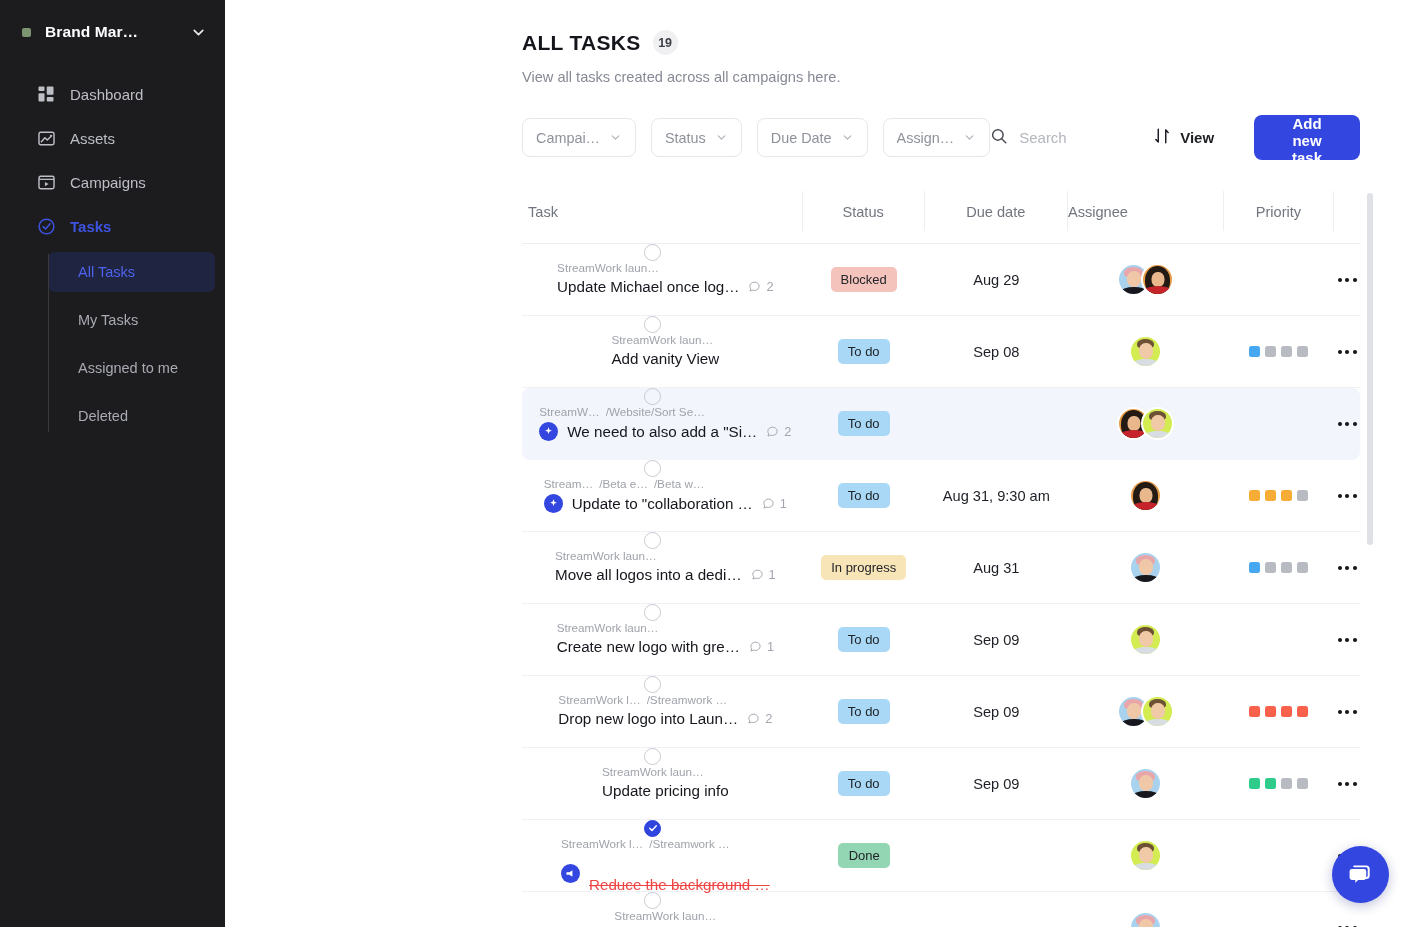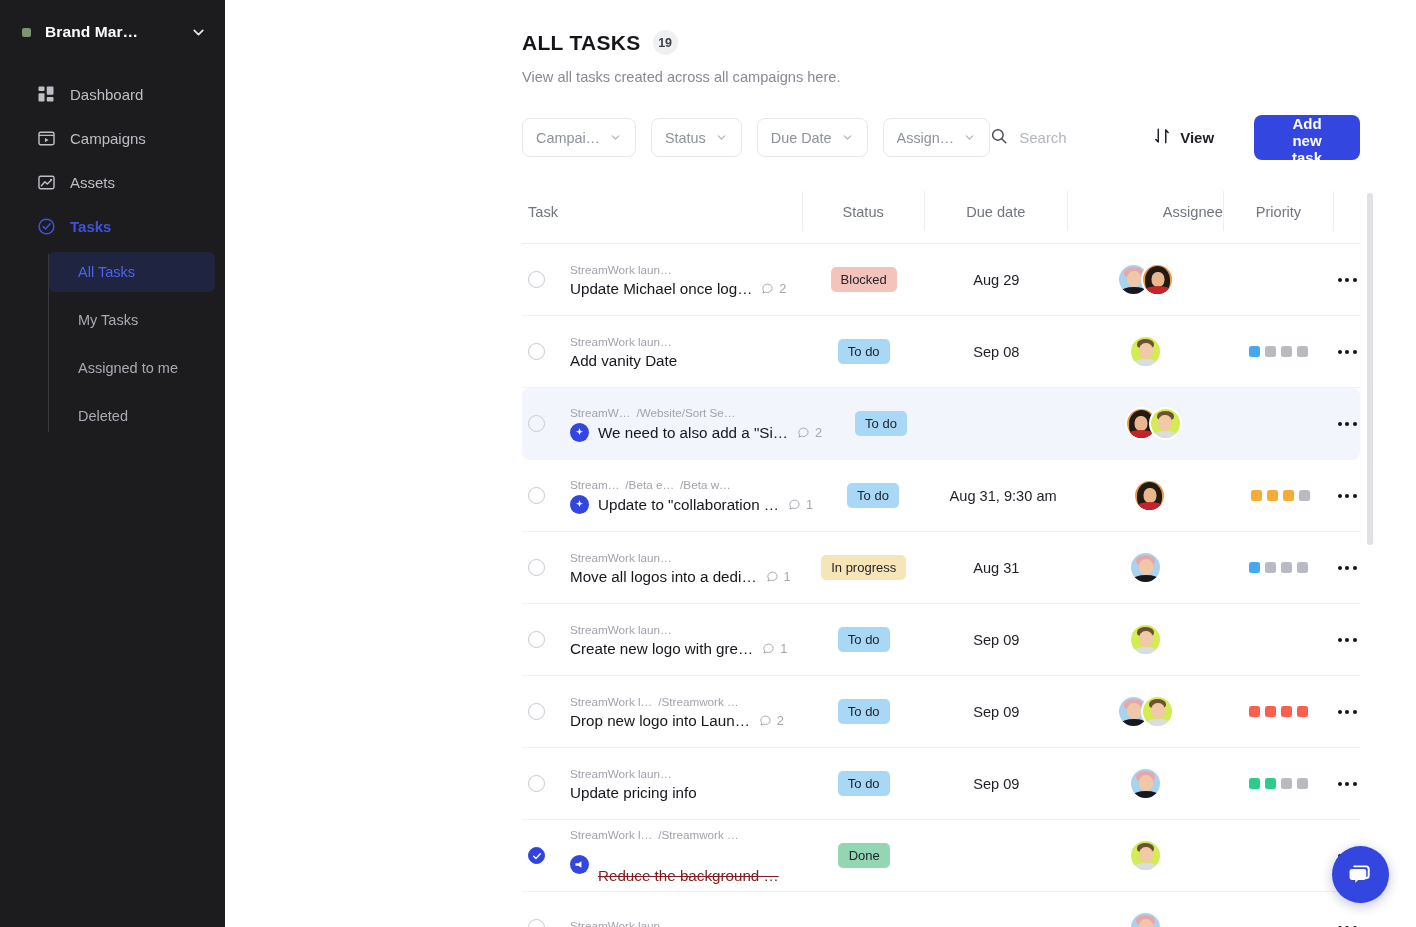--- a/index.html
+++ b/index.html
@@ -121,36 +121,36 @@
     display: flex; border-bottom: 1px solid #eceef1; height: 53px;
     align-items: flex-start;
   }
   .th {
     font-size: 14.6px; color: #71757e; padding-top: 13px;
     border-right: 1px solid #eceef1; height: 40px;
   }
   .c-task   { width: 355px; padding-left: 6px; }
   .c-status { width: 155px; text-align: center; }
   .c-due    { width: 182px; text-align: center; }
-  .c-assign { width: 198px; text-align: right; }
+  .c-assign { width: 198px; text-align: left; }
   .c-prio   { width: 140px; text-align: center; }
   .c-more   { width: 33px; border-right: none !important; }
 
   .trow {
     display: flex; align-items: center; height: 72px;
     border-bottom: 1px solid #f0f1f4; position: relative;
   }
   .trow.sel { background: #f2f5fc; border-radius: 8px; border-bottom-color: transparent; }
   .trow .cell { height: 72px; display: flex; align-items: center; }
   .cell.c-status, .cell.c-due, .cell.c-assign, .cell.c-prio, .cell.c-more {
     justify-content: center;
   }
 
   
-  .cell.c-task { padding-left: 6px; }
+  .cell.c-task { padding-left: 6px; flex-direction: column; }
   .checkbox {
     width: 17px; height: 17px; border-radius: 50%;
     border: 1.6px solid #c6c9d0; flex: 0 0 17px; margin-right: 25px;
     cursor: pointer;
   }
   .checkbox.done {
     background: #2f45dd; border-color: #2f45dd;
     display: flex; align-items: center; justify-content: center;
   }
   .task-texts { min-width: 0; flex: 1; }
@@ -159,21 +159,21 @@
   .task-line { display: flex; align-items: center; gap: 9px; }
   .type-badge {
     width: 19px; height: 19px; border-radius: 50%; background: #3346e0;
     display: flex; align-items: center; justify-content: center;
     flex: 0 0 19px;
   }
   .task-name {
     font-size: 15.2px; color: #15171d; white-space: nowrap;
     overflow: hidden; text-overflow: ellipsis; max-width: 202px;
   }
-  .task-name.struck { text-decoration: line-through; color: #7f1d1d; margin-top: 22px; }
+  .task-name.struck { text-decoration: line-through; color: #ef4444; margin-top: 22px; }
   .comments { display: flex; align-items: center; gap: 5px; color: #a3a6ae; font-size: 12.8px; flex: 0 0 auto; }
 
   
   .status-badge {
     border-radius: 5px; padding: 5px 10px; font-size: 13px; color: #22242a;
     white-space: nowrap;
   }
   .s-blocked    { background: #f4c4bc; }
   .s-todo       { background: #a8d8f5; }
   .s-inprogress { background: #f8e5b7; }
@@ -246,35 +246,35 @@
             <rect x="13" y="2" width="9" height="11" rx="1.3"></rect>
             <rect x="13" y="16" width="9" height="6" rx="1.3"></rect>
           </svg>
       </span>
       <span>Dashboard</span>
     </div>
     <div class="nav-item">
       <span class="ni-icon">
         <svg width="19" height="19" viewBox="0 0 24 24" fill="none" stroke="#bdbfc6" stroke-width="1.8">
             <rect x="2.5" y="4" width="19" height="16" rx="2.2"></rect>
+            <polyline points="5.5,16 10,11 13,14 18.5,8.5" stroke-linecap="round" stroke-linejoin="round"></polyline>
+            <circle cx="17.6" cy="8.4" r="1.2" fill="#bdbfc6" stroke="none"></circle>
+          </svg>
+      </span>
+      <span>Assets</span>
+    </div>
+    <div class="nav-item">
+      <span class="ni-icon">
+        <svg width="19" height="19" viewBox="0 0 24 24" fill="none" stroke="#bdbfc6" stroke-width="1.8">
+            <rect x="2.5" y="4" width="19" height="16" rx="2.2"></rect>
             <path d="M2.5 8h19" stroke-width="1.6"></path>
             <path d="M10 11.3l4.6 2.7-4.6 2.7z" fill="#bdbfc6" stroke="none"></path>
           </svg>
       </span>
       <span>Campaigns</span>
-    </div>
-    <div class="nav-item">
-      <span class="ni-icon">
-        <svg width="19" height="19" viewBox="0 0 24 24" fill="none" stroke="#bdbfc6" stroke-width="1.8">
-            <rect x="2.5" y="4" width="19" height="16" rx="2.2"></rect>
-            <polyline points="5.5,16 10,11 13,14 18.5,8.5" stroke-linecap="round" stroke-linejoin="round"></polyline>
-            <circle cx="17.6" cy="8.4" r="1.2" fill="#bdbfc6" stroke="none"></circle>
-          </svg>
-      </span>
-      <span>Assets</span>
     </div>
     <div class="nav-item active">
       <span class="ni-icon">
         <svg width="19" height="19" viewBox="0 0 24 24" fill="none" stroke="#3d53e0" stroke-width="1.9" stroke-linecap="round" stroke-linejoin="round">
             <circle cx="12" cy="12" r="9.3"></circle>
             <polyline points="7.7 12.2 10.8 15.2 16.6 8.6"></polyline>
           </svg>
       </span>
       <span>Tasks</span>
     </div>
@@ -422,21 +422,21 @@
           </div>
         </div>
         <div class="trow">
           <div class="cell c-task">
             <span class="checkbox"></span>
             <div class="task-texts">
               <div class="crumbs">
                 <span>StreamWork launch</span>
               </div>
               <div class="task-line">
-                <span class="task-name">Add vanity Date</span>
+                <span class="task-name">Add vanity View</span>
               </div>
             </div>
           </div>
           <div class="cell c-status">
             <span class="status-badge s-todo">To do</span>
           </div>
           <div class="cell c-due">
             <span class="due-text">Sep 08</span>
           </div>
           <div class="cell c-assign">

